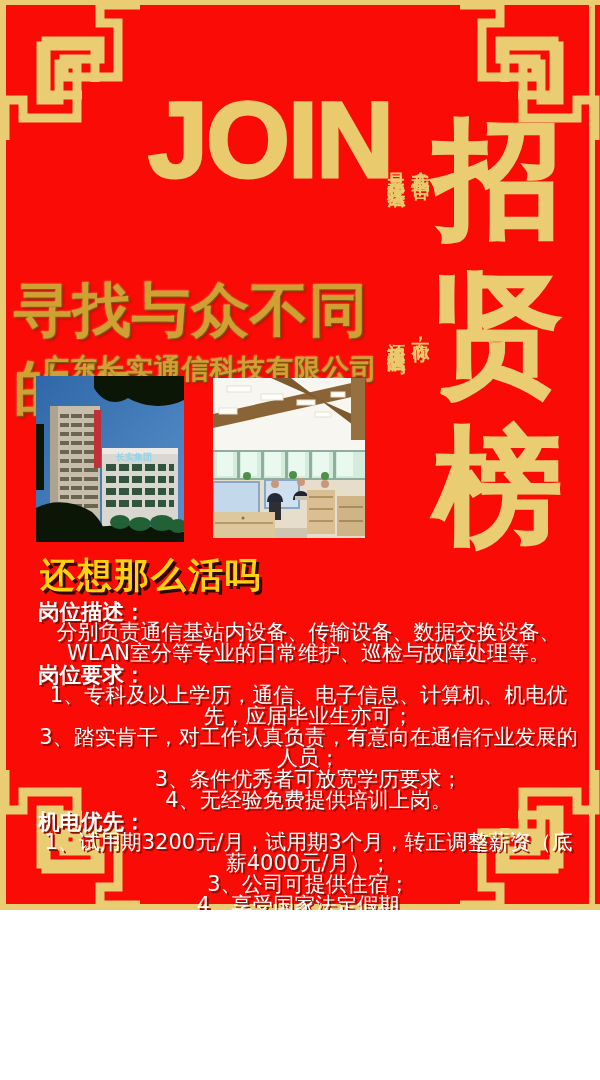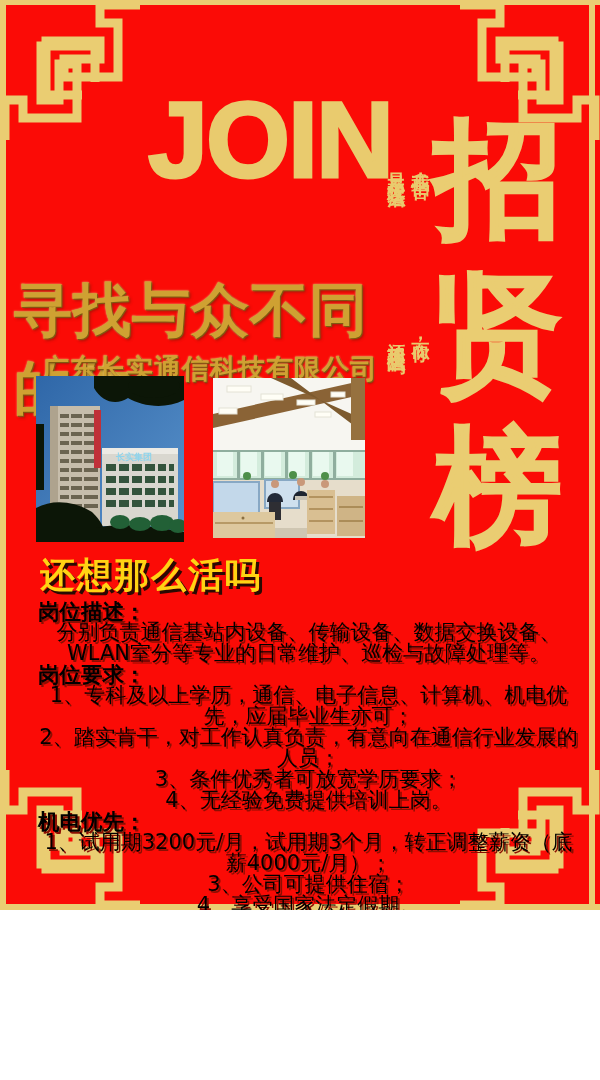--- a/index.html
+++ b/index.html
@@ -70,21 +70,21 @@
   .photo.office   { left:213px; top:378px; width:152px; height:160px; }
 
   
   .job-title {
     position:absolute; left:40px; top:552px;
     color:#ffd313; font-size:35px; font-weight:900; letter-spacing:2px;
     text-shadow:3px 3px 0 #2a0a02;
   }
   .desc {
     position:absolute; left:38px; top:601px; width:541px;
-    color:#000000; font-size:21px; line-height:21px;
+    color:#ffffff; font-size:21px; line-height:21px;
     text-shadow:2px 2px 0 #8b0e02;
   }
   .desc h3 { font-size:21.5px; font-weight:900; line-height:21px; }
   .desc p  { font-weight:normal;text-align:center; }
 </style>
 </head>
 <body>
 
 <div id="poster">
 
@@ -273,21 +273,21 @@
   </svg>
 
   <div class="job-title">还想那么活吗</div>
 
   <div class="desc">
     <h3>岗位描述：</h3>
     <p>分别负责通信基站内设备、传输设备、数据交换设备、WLAN室分等专业的日常维护、巡检与故障处理等。</p>
 
     <h3>岗位要求：</h3>
     <p>1、专科及以上学历，通信、电子信息、计算机、机电优先，应届毕业生亦可；</p>
-    <p>2、踏实肯干，对工作认真负责，有意向在通信行业发展的人员；</p>
+    <p>3、踏实肯干，对工作认真负责，有意向在通信行业发展的人员；</p>
     <p>3、条件优秀者可放宽学历要求；</p>
     <p>4、无经验免费提供培训上岗。</p>
 
     <h3>机电优先：</h3>
     <p>1、试用期3200元/月，试用期3个月，转正调整薪资（底薪4000元/月）；</p>
     <p>3、公司可提供住宿；</p>
     <p>4、享受国家法定假期。</p>
   </div>
 
 </div>

